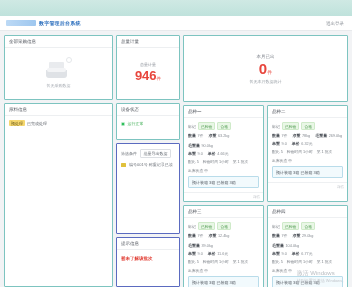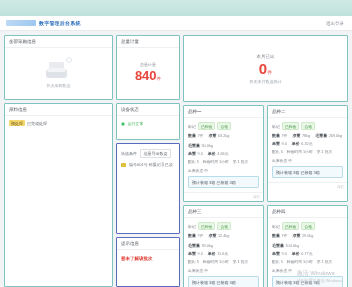--- a/index.html
+++ b/index.html
@@ -251,21 +251,21 @@
               <div class="dot"></div>
             </div>
             <div class="empty-text">暂无采购数据</div>
           </div>
         </div>
 
         <div class="panel stat-card">
           <div class="panel-head">总量计量</div>
           <div class="stat-body">
             <div class="stat-label">总量计量</div>
-            <div class="stat-value"><span>840</span><span class="unit">件</span></div>
+            <div class="stat-value"><span>946</span><span class="unit">件</span></div>
           </div>
         </div>
 
       </div>
 
       <div class="midrow">
 
         <div class="panel tagpanel">
           <div class="panel-head">原料信息</div>
           <div class="tag-row">

